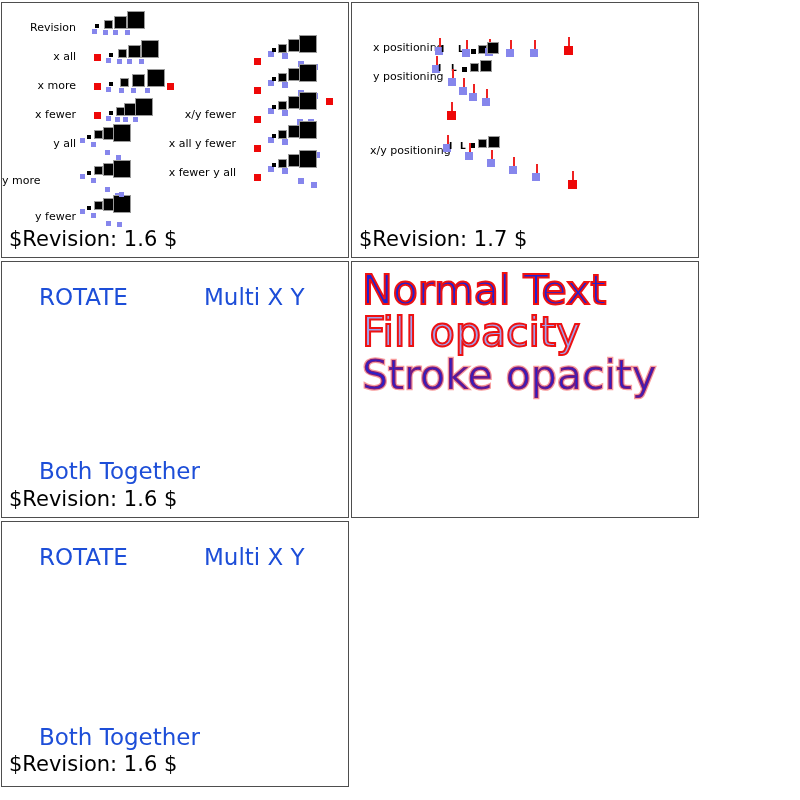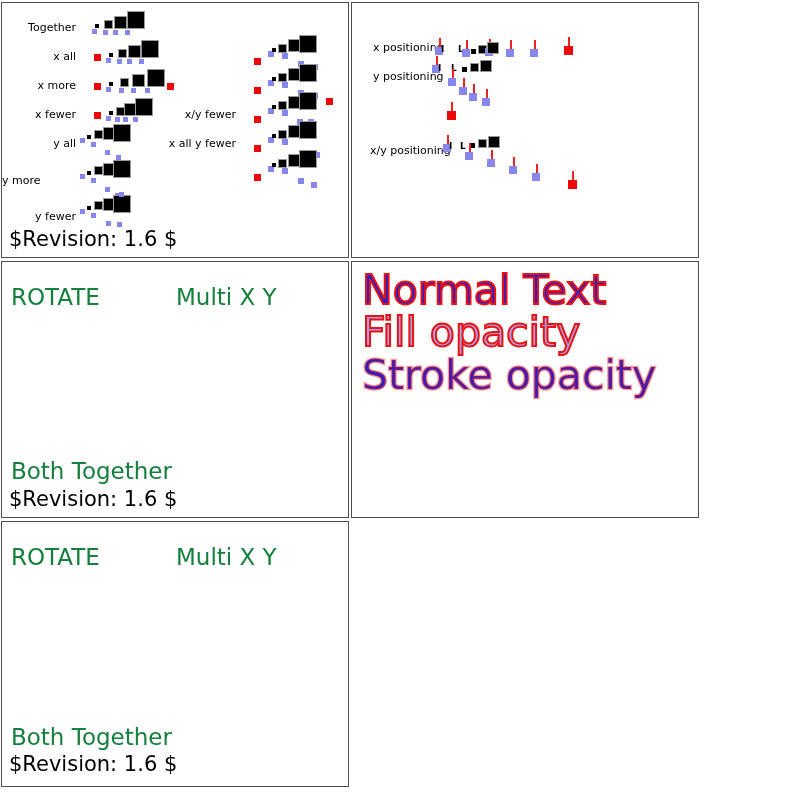--- a/index.html
+++ b/index.html
@@ -16,47 +16,48 @@
   .sq{position:absolute;}
   .sq-blue{background:var(--blue,#8686ec);}
   .sq-red{background:var(--red,#ee0808);}
   .sq-black{background:var(--black,#000);}
   .sq-black.outlined{box-shadow:0 0 0 1px #9a9a9a;}
   .tick{position:absolute;width:2px;height:9px;background:var(--tick-red,#ee2222);}
   .glyph{position:absolute;font-size:9px;font-weight:bold;line-height:8px;color:#000;}
   .dash{position:absolute;background:#b3b3b3;}
   .revision{position:absolute;left:7px;bottom:6px;font-size:21px;color:#000;white-space:nowrap;}
   #p5 .revision{bottom:10px;}
-  .title{position:absolute;font-size:23px;color:#15803d;white-space:nowrap;}
+  .title{position:absolute;font-size:23px;color:#1d4ed8;white-space:nowrap;margin-left:28px;}
   .t-left{left:9px;top:22px;}
   .t-right{left:174px;top:22px;}
   #p3 .t-both{left:9px;top:196px;}
   #p5 .t-both{left:9px;top:202px;}
   svg.bigtext{position:absolute;left:0;top:0;}
   svg.bigtext text{font-family:"DejaVu Sans","Liberation Sans",sans-serif;font-size:41px;}
   .t-normal{fill:var(--big-text-fill,#2121d0);stroke:var(--big-text-stroke,#ee1111);stroke-width:2;}
   .t-fillop{fill:var(--big-text-fill,#2121d0);fill-opacity:.42;stroke:var(--big-text-stroke,#ee1111);stroke-width:2;}
   .t-strokeop{fill:var(--big-text-fill,#2121d0);stroke:var(--big-text-stroke,#ee1111);stroke-opacity:.42;stroke-width:2.5;}
 </style>
 </head>
 <body>
 
 <div class="canvas">
 
   <div class="panel" id="p1">
     <div class="layer">
-        <div class="mini-label" style="top: 18px; left: 0px; width: 74px; text-align: right;">Together</div>
+        <div class="mini-label" style="top: 18px; left: 0px; width: 74px; text-align: right;">Revision</div>
         <div class="mini-label" style="top: 47px; left: 0px; width: 74px; text-align: right;">x all</div>
         <div class="mini-label" style="top: 76px; left: 0px; width: 74px; text-align: right;">x more</div>
         <div class="mini-label" style="top: 105px; left: 0px; width: 74px; text-align: right;">x fewer</div>
         <div class="mini-label" style="top: 134px; left: 0px; width: 74px; text-align: right;">y all</div>
         <div class="mini-label" style="top: 171px; left: 0px; width: 74px; ">y more</div>
         <div class="mini-label" style="top: 207px; left: 0px; width: 74px; text-align: right;">y fewer</div>
         <div class="mini-label" style="top: 105px; left: 0px; width: 234px; text-align: right;">x/y fewer</div>
         <div class="mini-label" style="top: 134px; left: 0px; width: 234px; text-align: right;">x all y fewer</div>
+        <div class="mini-label" style="top: 163px; left: 0px; width: 234px; text-align: right;">x fewer y all</div>
       </div>
     <div class="layer">
         <div class="sq sq-blue" style="left: 90px; top: 26px; width: 5px; height: 5px;"></div>
         <div class="sq sq-black" style="left: 93px; top: 21px; width: 4px; height: 4px;"></div>
         <div class="sq sq-blue" style="left: 101px; top: 27px; width: 5px; height: 5px;"></div>
         <div class="sq sq-black outlined" style="left: 103px; top: 18px; width: 7px; height: 7px;"></div>
         <div class="sq sq-blue" style="left: 111px; top: 27px; width: 5px; height: 5px;"></div>
         <div class="sq sq-black outlined" style="left: 113px; top: 14px; width: 11px; height: 11px;"></div>
         <div class="sq sq-blue" style="left: 123px; top: 27px; width: 5px; height: 5px;"></div>
         <div class="sq sq-black outlined" style="left: 126px; top: 9px; width: 16px; height: 16px;"></div>
@@ -216,20 +217,21 @@
         <div class="tick" style="left: 117px; top: 140px;"></div>
         <div class="sq sq-blue" style="left: 135px; top: 156px; width: 8px; height: 8px;"></div>
         <div class="tick" style="left: 139px; top: 147px;"></div>
         <div class="sq sq-blue" style="left: 157px; top: 163px; width: 8px; height: 8px;"></div>
         <div class="tick" style="left: 161px; top: 154px;"></div>
         <div class="sq sq-blue" style="left: 180px; top: 170px; width: 8px; height: 8px;"></div>
         <div class="tick" style="left: 184px; top: 161px;"></div>
         <div class="sq sq-red" style="left: 216px; top: 177px; width: 9px; height: 9px;"></div>
         <div class="tick" style="left: 220px; top: 168px;"></div>
       </div>
+    <div class="revision">$Revision: 1.7 $</div>
   </div>
 
   <div class="panel" id="p3">
     <div class="title t-left">ROTATE</div>
     <div class="title t-right">Multi X Y</div>
     <div class="title t-both">Both Together</div>
     <div class="revision">$Revision: 1.6 $</div>
   </div>
 
   <div class="panel" id="p4">

